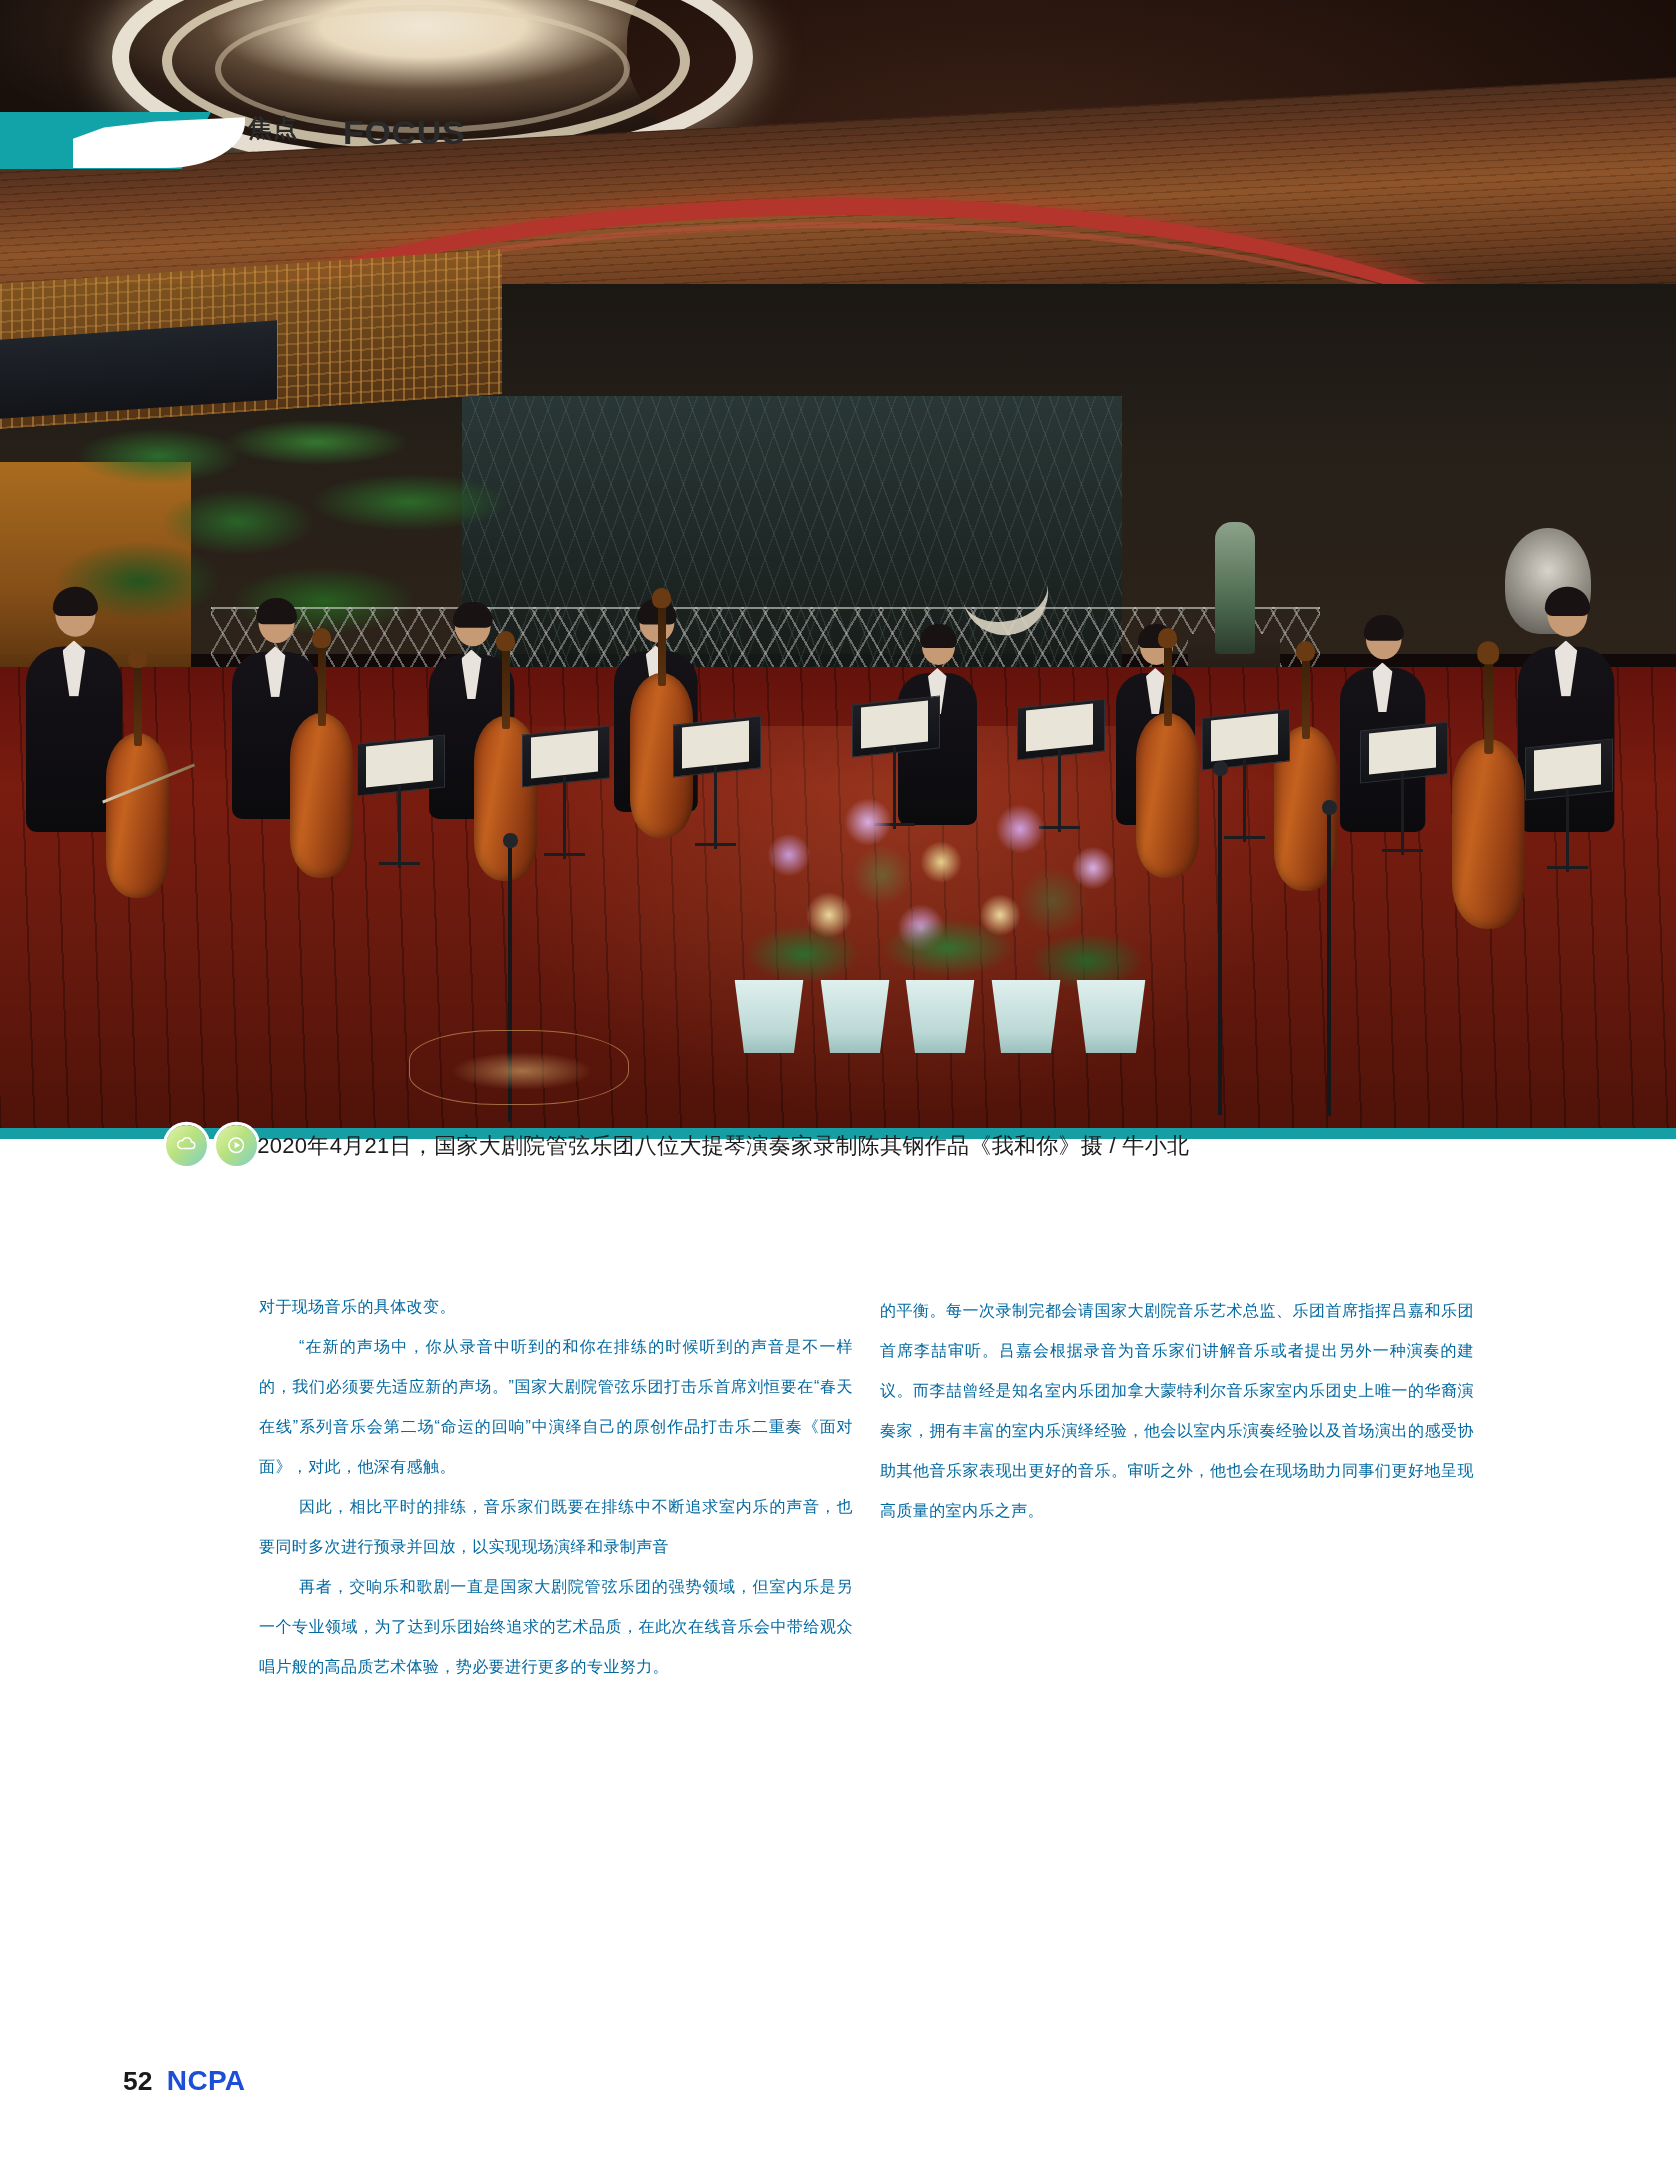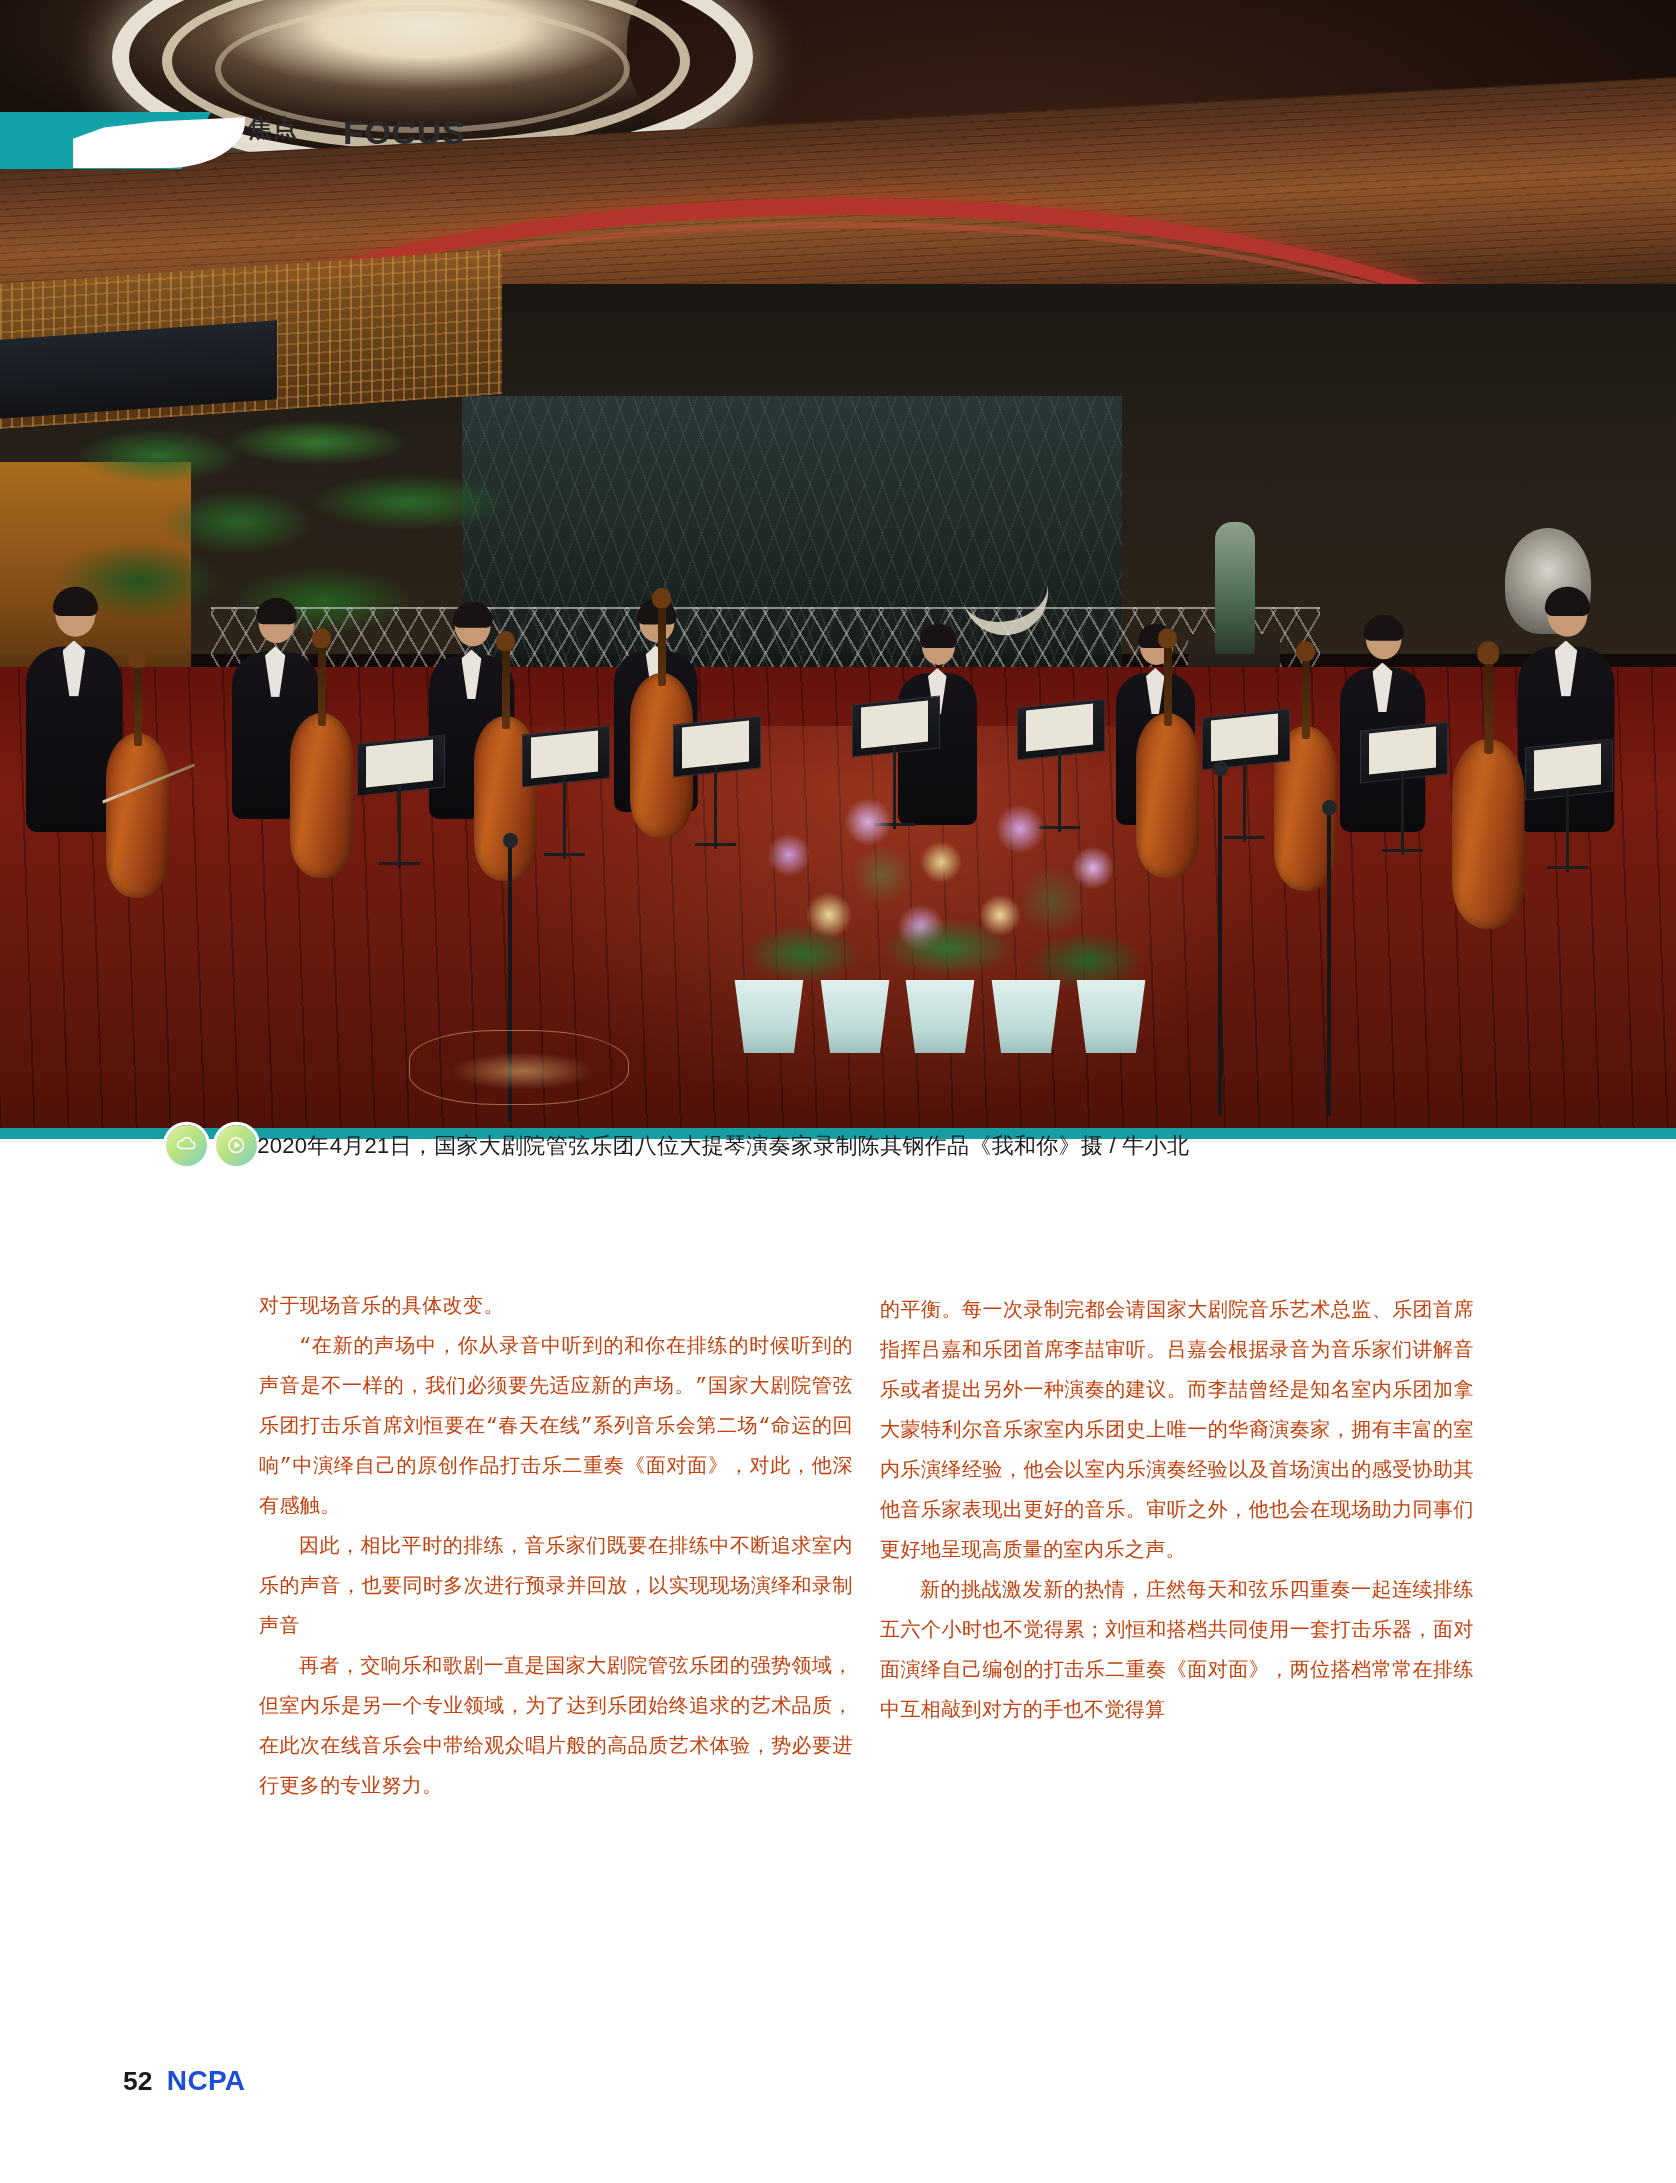--- a/index.html
+++ b/index.html
@@ -433,24 +433,24 @@
 
   
   .body-wrap {
     position: absolute;
     left: 0; top: 1287px;
     width: 1676px;
   }
   .col {
     position: absolute;
     width: 594px;
-    font-size: 20px;
+    font-size: 16px;
     line-height: 40px;
-    color: #c2410c;
-    font-family: Liberation Mono, monospace;
+    color: #0369a1;
+    font-family: Liberation Sans, sans-serif;
     text-align: justify;
     letter-spacing: 0.4px;
   }
   .col p { margin: 0; }
   .col p.indent { text-indent: 40px; }
   .col-left { left: 259px; top: 0; }
   .col-right { left: 880px; top: 4px; }
 
   
   .footer {
@@ -685,21 +685,20 @@
 
 <div class="body-wrap">
   <div class="col col-left">
     <p>对于现场音乐的具体改变。</p>
     <p class="indent">“在新的声场中，你从录音中听到的和你在排练的时候听到的声音是不一样的，我们必须要先适应新的声场。”国家大剧院管弦乐团打击乐首席刘恒要在“春天在线”系列音乐会第二场“命运的回响”中演绎自己的原创作品打击乐二重奏《面对面》，对此，他深有感触。</p>
     <p class="indent">因此，相比平时的排练，音乐家们既要在排练中不断追求室内乐的声音，也要同时多次进行预录并回放，以实现现场演绎和录制声音</p>
     <p class="indent">再者，交响乐和歌剧一直是国家大剧院管弦乐团的强势领域，但室内乐是另一个专业领域，为了达到乐团始终追求的艺术品质，在此次在线音乐会中带给观众唱片般的高品质艺术体验，势必要进行更多的专业努力。</p>
   </div>
   <div class="col col-right">
     <p>的平衡。每一次录制完都会请国家大剧院音乐艺术总监、乐团首席指挥吕嘉和乐团首席李喆审听。吕嘉会根据录音为音乐家们讲解音乐或者提出另外一种演奏的建议。而李喆曾经是知名室内乐团加拿大蒙特利尔音乐家室内乐团史上唯一的华裔演奏家，拥有丰富的室内乐演绎经验，他会以室内乐演奏经验以及首场演出的感受协助其他音乐家表现出更好的音乐。审听之外，他也会在现场助力同事们更好地呈现高质量的室内乐之声。</p>
-    <p class="indent">新的挑战激发新的热情，庄然每天和弦乐四重奏一起连续排练五六个小时也不觉得累；刘恒和搭档共同使用一套打击乐器，面对面演绎自己编创的打击乐二重奏《面对面》，两位搭档常常在排练中互相敲到对方的手也不觉得算</p>
   </div>
 </div>
 
 <div class="footer">
   <span class="folio">52</span>
   <span class="brand">NCPA</span>
 </div>
 
 
 </body></html>

